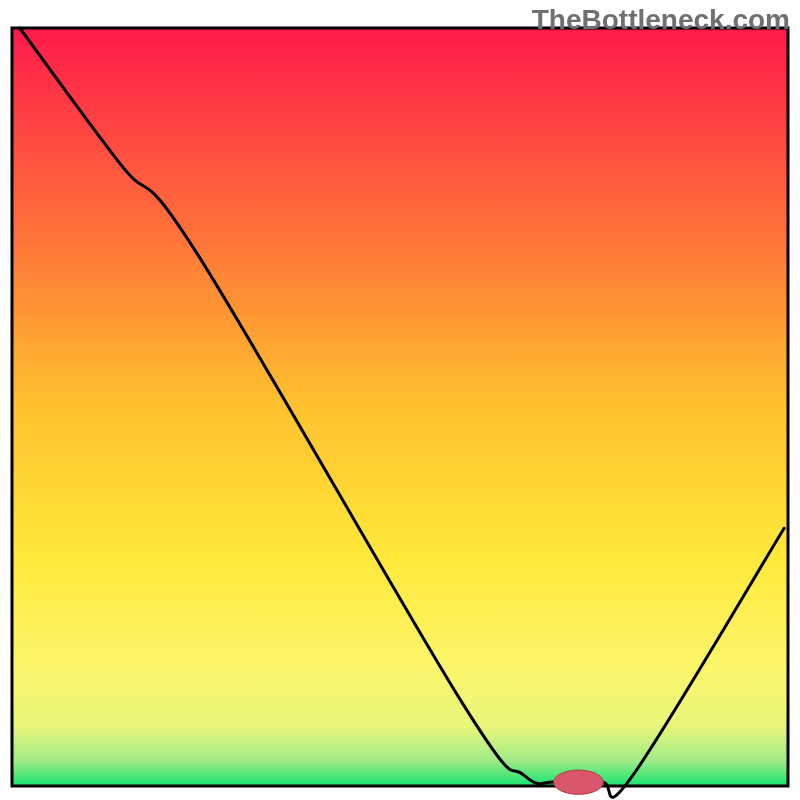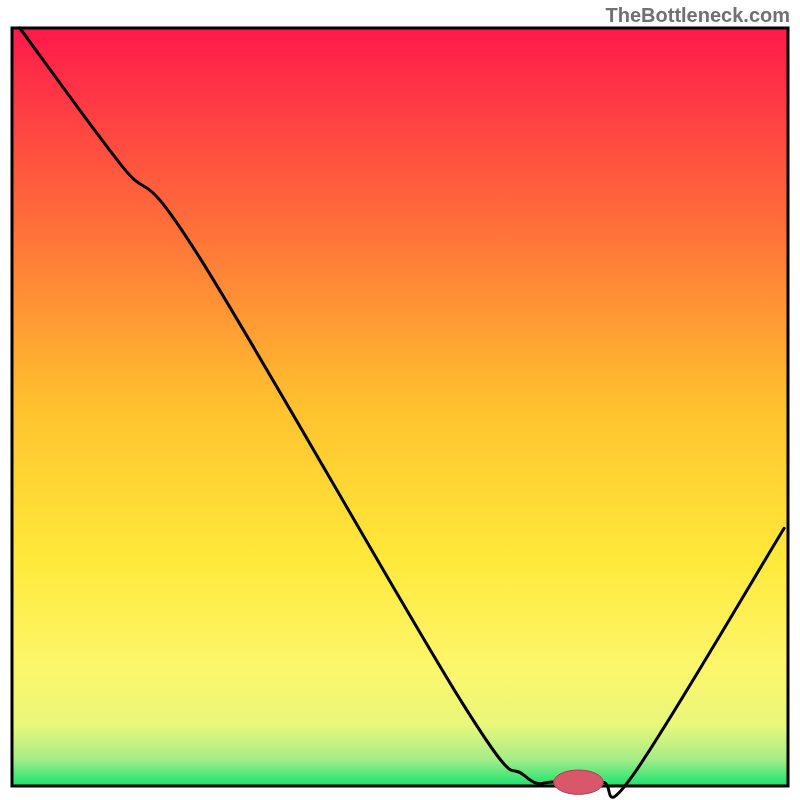--- a/index.html
+++ b/index.html
@@ -10,21 +10,21 @@
   .chart-container {
     position: relative;
     width: 800px;
     height: 800px;
   }
   .watermark {
     position: absolute;
     top: 4px;
     right: 10px;
     font-family: Arial, Helvetica, sans-serif;
-    font-size: 20px;
+    font-size: 28px;
     font-weight: bold;
     color: #707070;
     z-index: 10;
   }
   svg {
     display: block;
   }
 </style>
 </head>
 <body>

